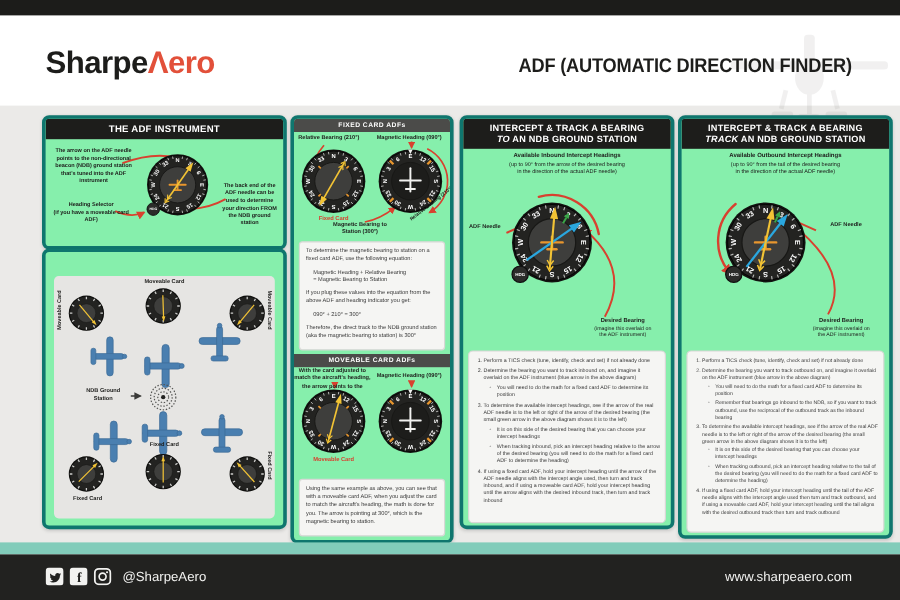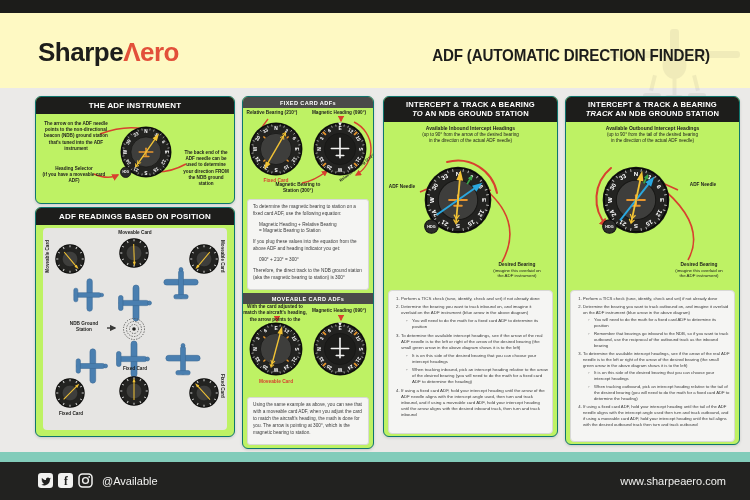--- a/index.html
+++ b/index.html
@@ -1,25 +1,25 @@
 <!DOCTYPE html>
 <html><head>
 <meta charset="utf-8">
 <style>
   html,body{margin:0;padding:0;background:#9a9a98;}
   .canvas{position:relative;width:750px;height:500px;background:#ebeae8;overflow:hidden;
           font-family:"Liberation Sans",sans-serif;color:#1d1d1b;}
   .topbar{position:absolute;top:0;left:0;right:0;height:13px;background:#1c1c1a;}
-  .header{position:absolute;top:13px;left:0;right:0;height:75px;background:#fef9c3;}
+  .header{position:absolute;top:13px;left:0;right:0;height:75px;background:#ffffff;}
   .logo{position:absolute;left:38px;top:24px;font-size:26px;font-weight:bold;letter-spacing:-.5px;}
   .logo .aero{color:#e2503a;}
   .title{position:absolute;right:40px;top:33px;font-size:16.5px;font-weight:bold;letter-spacing:-.2px;
          transform:scaleX(.92);transform-origin:right center;white-space:nowrap;}
   .wm{position:absolute;right:8px;top:14px;opacity:.08;}
-  .card{position:absolute;background:#bef264;border:1px solid #0f766e;border-radius:6px;
+  .card{position:absolute;background:#86efac;border:3px solid #0f766e;border-radius:6px;
         box-shadow:0 1px 3px rgba(0,0,0,.15);overflow:hidden;}
   .card-h{background:#1d1d1b;color:#fff;font-weight:bold;text-align:center;letter-spacing:.2px;}
   .h1line{font-size:8px;padding:4px 2px;}
   .h2line{font-size:7.6px;line-height:1.22;padding:3px 2px;}
   .card-h em{font-style:italic;}
   .subbar{background:#4b4b49;color:#fff;font-size:5.6px;font-weight:bold;text-align:center;
           padding:2.5px 0;letter-spacing:.4px;}
   .overlay{position:absolute;left:0;top:0;width:100%;height:100%;pointer-events:none;}
   .gauge-slot{position:absolute;line-height:0;}
   .note{position:absolute;font-size:4.6px;font-weight:bold;line-height:1.35;text-align:center;}
@@ -44,21 +44,21 @@
   #c3 .steps{font-size:4.4px;}
   #c4 .steps{font-size:4.25px;}
   .c1b-panel{position:absolute;left:7px;right:7px;top:20px;bottom:6px;background:#e6e5e3;border-radius:4px;}
   .fig{position:relative;}
   .arc-text{position:absolute;left:92px;top:57px;width:44px;text-align:center;font-size:4px;
             font-weight:bold;transform:rotate(-38deg);}
   .teal{position:absolute;left:0;right:0;top:452px;height:10px;background:#82ccba;}
   .footer{position:absolute;left:0;right:0;top:462px;height:38px;background:#222220;}
   .social{position:absolute;left:38px;top:11px;display:flex;gap:5px;align-items:center;}
   .handle{position:absolute;left:102px;top:13px;color:#f2f2f0;font-size:11px;}
-  .site{position:absolute;right:24px;top:13px;color:#f2f2f0;font-size:11px;}
+  .site{position:absolute;right:40px;top:13px;color:#f2f2f0;font-size:11px;}
 </style>
 </head>
 <body>
 
 <svg width="0" height="0" style="position:absolute">
   <defs>
     <marker id="arrR" viewBox="0 0 10 10" refX="8" refY="5" markerWidth="4.5" markerHeight="4.5" orient="auto-start-reverse">
       <path d="M0,0 L10,5 L0,10 z" fill="#d8412f"></path>
     </marker>
     <marker id="arrD" viewBox="0 0 10 10" refX="8" refY="5" markerWidth="4.5" markerHeight="4.5" orient="auto-start-reverse">
@@ -180,21 +180,20 @@
             <g transform="translate(-39,39)">
               <circle cx="0" cy="0" r="10" fill="#2c2c2a" stroke="#111" stroke-width="1.5"></circle>
               <text x="0" y="2" fill="#fff" font-size="5.5" font-weight="bold" text-anchor="middle" font-family="&quot;Liberation Sans&quot;,sans-serif">HDG</text>
             </g>
           </svg></div>
       <div class="note" style="left:146px;top:36px;width:48px">The back end of the ADF needle can be used to determine your direction FROM the NDB ground station</div>
     </div>
   </div>
 
   <div class="card" id="c1b" style="left:35px;top:207px;width:198px;height:228px">
-    <div class="card-h h1line">ADF READINGS BASED ON POSITION</div>
     <div class="c1b-panel">
       <svg class="overlay" viewBox="0 0 184 202">
         <path d="M64,100 L72,100" fill="none" stroke="#3a3a38" stroke-width="1.4" marker-end="url(#arrD)"></path>
       </svg>
       <div class="blbl" style="left:62px;top:2px;width:60px">Moveable Card</div>
       <div class="vlbl flip" style="left:2px;top:12px">Moveable Card</div>
       <div class="vlbl" style="right:2px;top:12px">Moveable Card</div>
       <div class="gauge-slot" style="left:12px;top:16px"><svg viewBox="-50 -50 100 100" width="30" height="30" style="overflow: visible;">
             <circle cx="0" cy="0" r="49" fill="#121210"></circle>
             <circle cx="0" cy="0" r="46.5" fill="#232321" stroke="#000" stroke-width="1"></circle>
@@ -1001,16 +1000,16 @@
       <svg width="15" height="15" viewBox="0 0 15 15">
         <rect x="0" y="0" width="15" height="15" rx="3.2" fill="#f2f2f0"></rect>
         <text x="8" y="12" text-anchor="middle" font-size="11.5" font-weight="bold" font-family="Liberation Serif, serif" fill="#222220">f</text>
       </svg>
       <svg width="15" height="15" viewBox="0 0 15 15">
         <rect x="1" y="1" width="13" height="13" rx="3.4" fill="none" stroke="#f2f2f0" stroke-width="1.5"></rect>
         <circle cx="7.5" cy="7.5" r="2.9" fill="none" stroke="#f2f2f0" stroke-width="1.4"></circle>
         <circle cx="11.2" cy="3.9" r="0.9" fill="#f2f2f0"></circle>
       </svg>
     </div>
-    <div class="handle">@Available</div>
+    <div class="handle">@SharpeAero</div>
     <div class="site">www.sharpeaero.com</div>
   </div>
 </div>
 
 </body></html>

